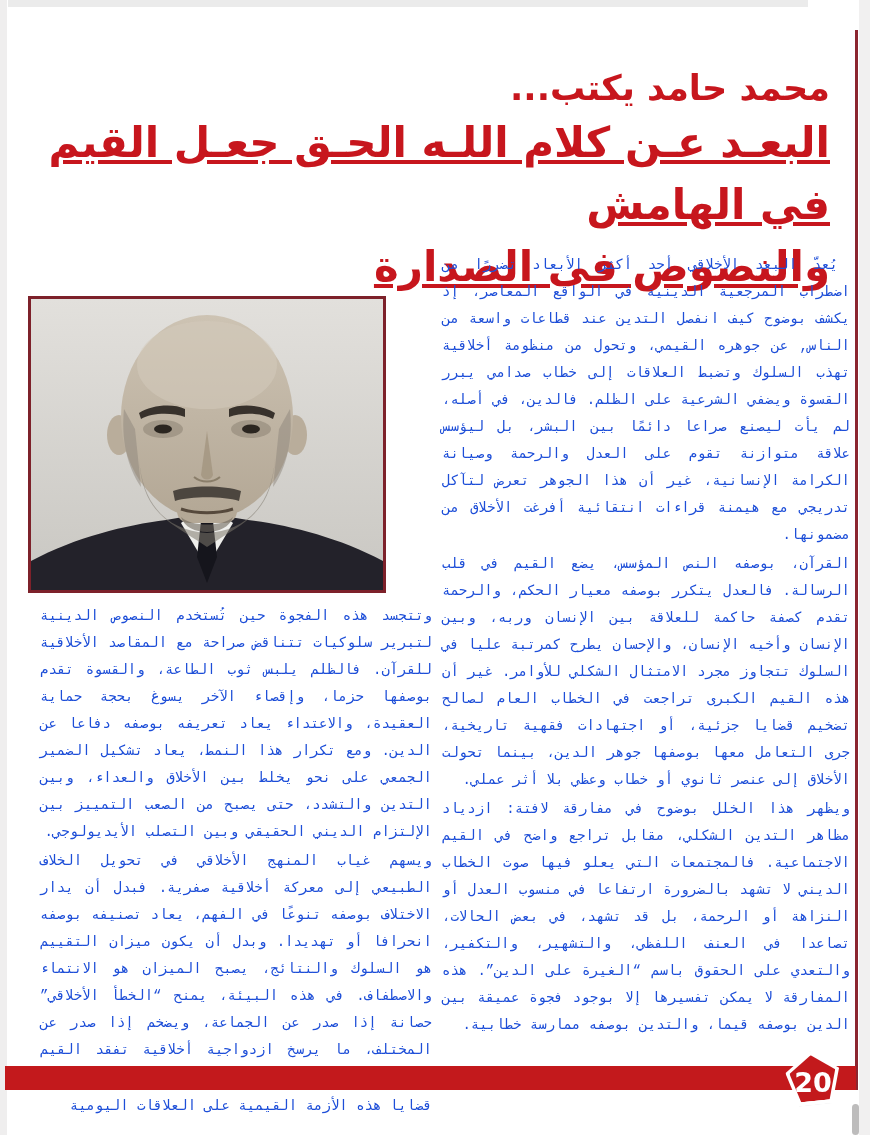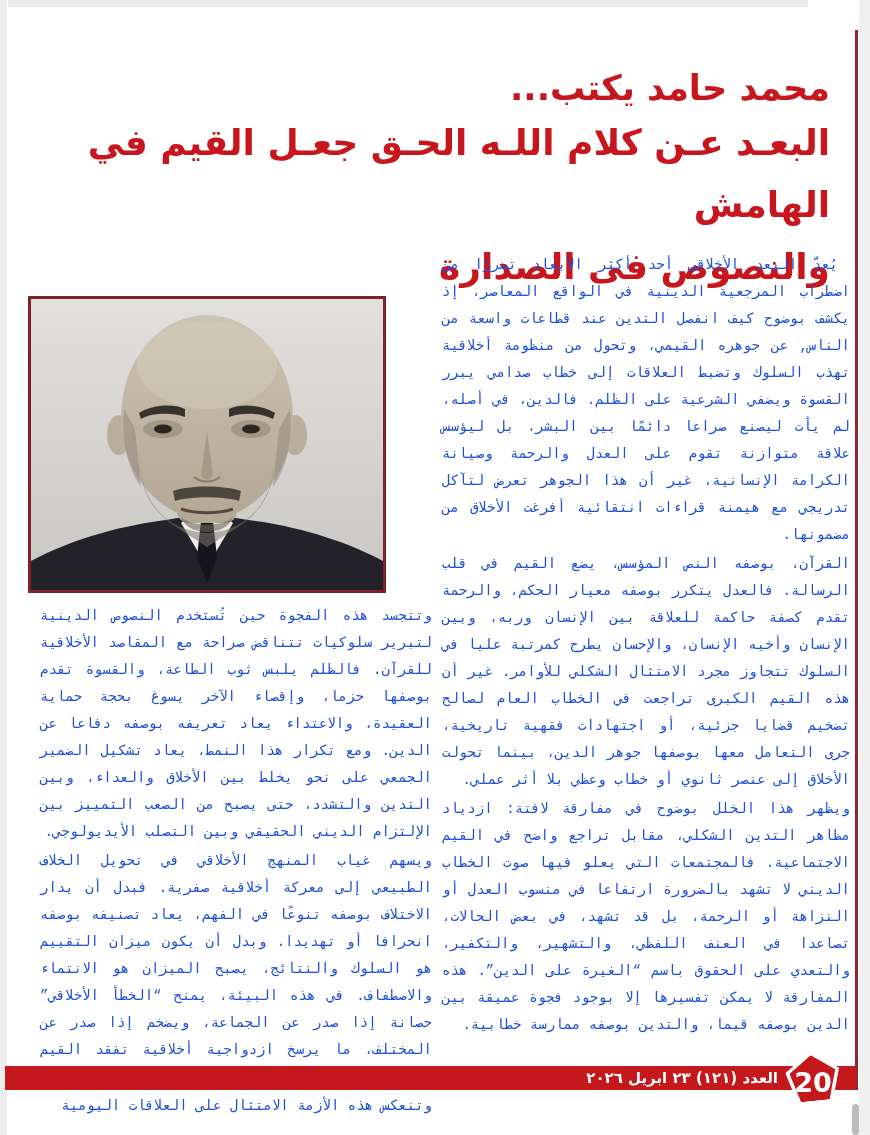--- a/index.html
+++ b/index.html
@@ -7,21 +7,21 @@
     position:relative;width:870px;height:1135px;background:#ffffff;
     overflow:hidden;font-family:"DejaVu Sans",sans-serif;direction:rtl;
   }
   .edge-top{position:absolute;top:0;left:8px;width:800px;height:7px;background:#dadada;opacity:.55;}
   .edge-left{position:absolute;top:0;left:0;width:7px;height:1135px;background:#efeeee;}
   .edge-right{position:absolute;top:0;right:0;width:11px;height:1135px;background:#f1f0f0;}
   .rule-right{position:absolute;right:12px;top:30px;height:1060px;width:3px;background:#8c2630;}
 
   .headline{position:absolute;top:64px;right:40px;left:40px;text-align:right;color:#c7161d;}
   .byline{font-size:35px;font-weight:bold;line-height:48px;letter-spacing:-1px;}
-  .title-line{font-size:36px;font-weight:bold;line-height:62px;letter-spacing:-1px;}
+  .title-line{font-size:42px;font-weight:bold;line-height:62px;letter-spacing:-1px;text-decoration:underline;}
 
   .col-right{position:absolute;top:252px;right:20px;width:408px;}
   .col-left{position:absolute;top:248px;left:40px;width:392px;margin-top:48px;}
 
   .body-par{
     margin:0 0 2px 0;font-size:14px;line-height:27px;color:#1d4ed8;
     text-align:justify;text-align-last:right;font-family:Liberation Mono, monospace;
   }
   .indent-first{text-indent:12px;}
 
@@ -116,25 +116,24 @@
 
       <path d="M142,192 C158,186 194,186 210,192 L208,202 C192,197 160,197 144,202 Z" fill="#4c463f"></path>
 
       <path d="M150,210 C166,215 186,215 202,210" stroke="#56493c" stroke-width="3" fill="none"></path>
 
       <path d="M108,160 C112,210 140,232 176,234 C212,232 240,210 244,160 C240,216 214,222 176,248 C138,222 112,216 108,160 Z" fill="#7e786e" opacity="0.55"></path>
       <path d="M150,218 C160,228 192,228 202,218 C196,238 156,238 150,218 Z" fill="#6e675d" opacity="0.6"></path>
     </svg>
     <p class="body-par">وتتجسد هذه الفجوة حين تُستخدم النصوص الدينية لتبرير سلوكيات تتناقض صراحة مع المقاصد الأخلاقية للقرآن. فالظلم يلبس ثوب الطاعة، والقسوة تقدم بوصفها حزما، وإقصاء الآخر يسوغ بحجة حماية العقيدة، والاعتداء يعاد تعريفه بوصفه دفاعا عن الدين. ومع تكرار هذا النمط، يعاد تشكيل الضمير الجمعي على نحو يخلط بين الأخلاق والعداء، وبين التدين والتشدد، حتى يصبح من الصعب التمييز بين الإلتزام الديني الحقيقي وبين التصلب الأيديولوجي.</p>
     <p class="body-par">ويسهم غياب المنهج الأخلاقي في تحويل الخلاف الطبيعي إلى معركة أخلاقية صفرية. فبدل أن يدار الاختلاف بوصفه تنوعًا في الفهم، يعاد تصنيفه بوصفه انحرافا أو تهديدا. وبدل أن يكون ميزان التقييم هو السلوك والنتائج، يصبح الميزان هو الانتماء والاصطفاف. في هذه البيئة، يمنح “الخطأ الأخلاقي” حصانة إذا صدر عن الجماعة، ويضخم إذا صدر عن المختلف، ما يرسخ ازدواجية أخلاقية تفقد القيم معناها وتحولها إلى أدوات صراع.</p>
-    <p class="body-par">وتنعكس هذه الأزمة الامتثال على العلاقات اليومية</p>
+    <p class="body-par">قضايا هذه الأزمة القيمية على العلاقات اليومية</p>
   </div>
 
   <div class="footer-bar"></div>
-  <div class="footer-text">العدد (١٢١) ٢٣ ابريل ٢٠٢٦</div>
 
   <div class="badge">
     <div class="badge-outer"></div>
     <div class="badge-inner"></div>
     <div class="badge-num">20</div>
   </div>
 
   <div class="scroll-thumb"></div>
 
 </div>

